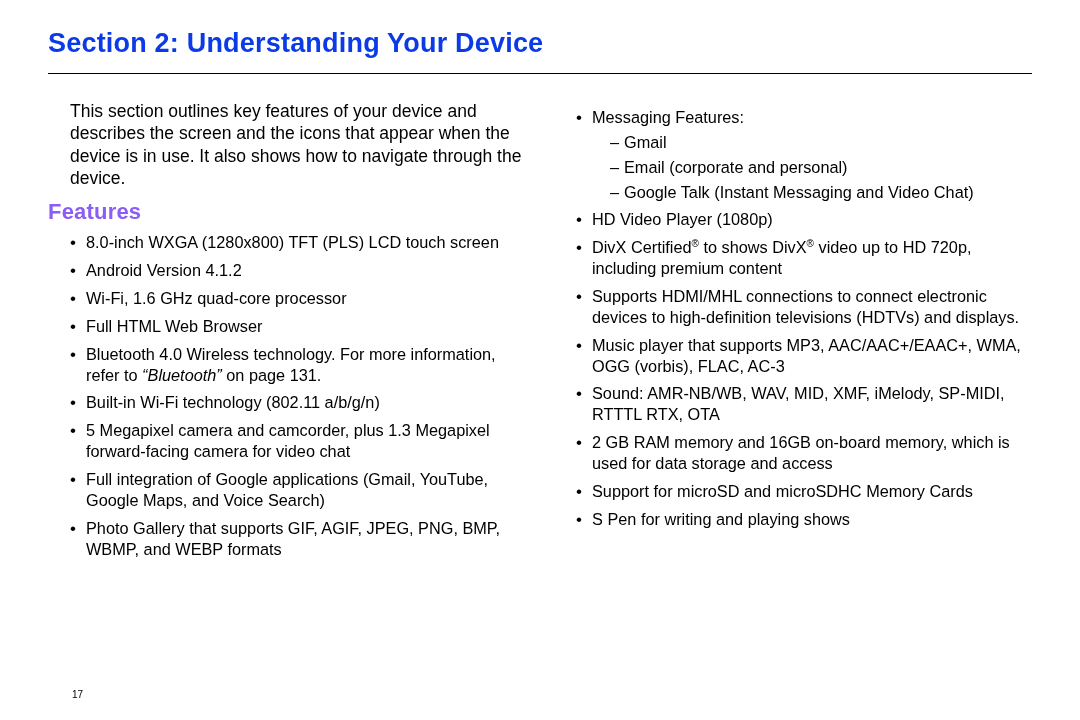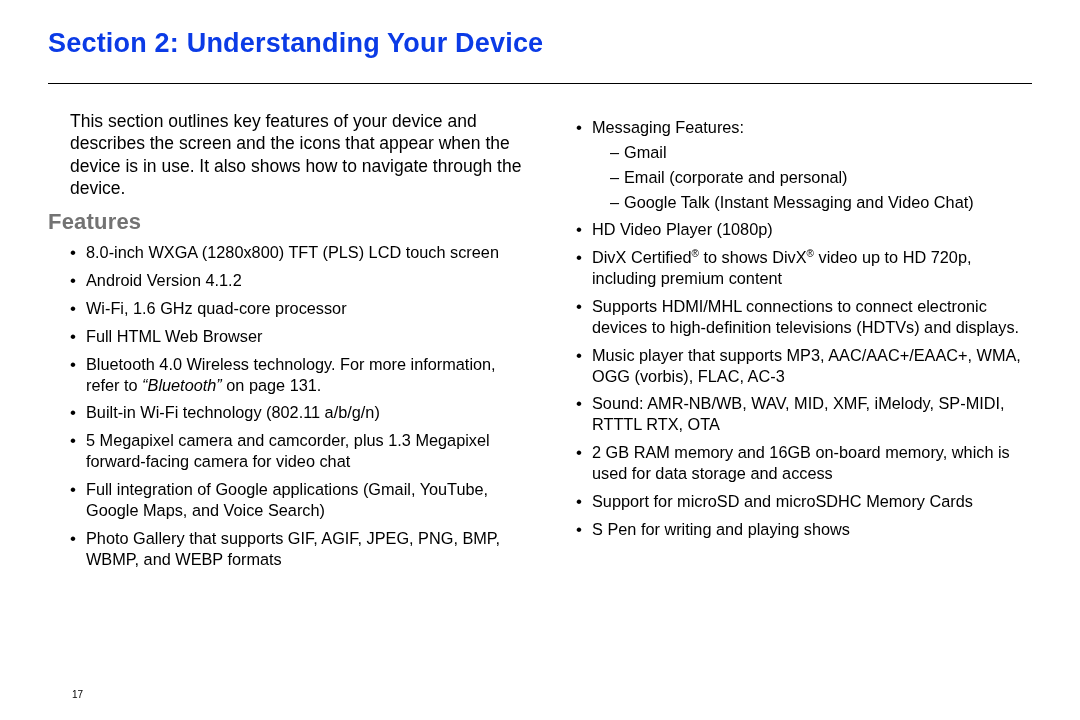--- a/index.html
+++ b/index.html
@@ -16,21 +16,21 @@
     padding: 28px 48px 18px 48px;
     width: 1080px;
     height: 720px;
     position: relative;
   }
   .section-title {
     font-family: Arial, Helvetica, sans-serif;
     font-weight: 900;
     font-size: 27px;
     color: #0b3be6; 
-    margin: 0 0 24px 0;
+    margin: 0 0 14px 0;
     letter-spacing: 0.2px;
   }
   .rule {
     border: none;
     border-top: 1.5px solid #000;
     margin: 2px 0 10px 0;
   }
   .columns {
     display: flex;
     gap: 28px;
@@ -40,21 +40,21 @@
     font-size: 17px;
     line-height: 1.26;
     margin-top: 16px;
   }
   .intro {
     margin: 0 0 4px 22px;
     font-size: 17.5px;
     line-height: 1.28;
   }
   .subhead {
-    color: #737373;
+    color: #8b5cf6;
     font-weight: 900;
     font-size: 22px;
     margin: 8px 0 2px 0;
     letter-spacing: 0.2px;
   }
   ul.features {
     list-style: none;
     padding: 0 0 0 22px;
     margin: 0;
   }

